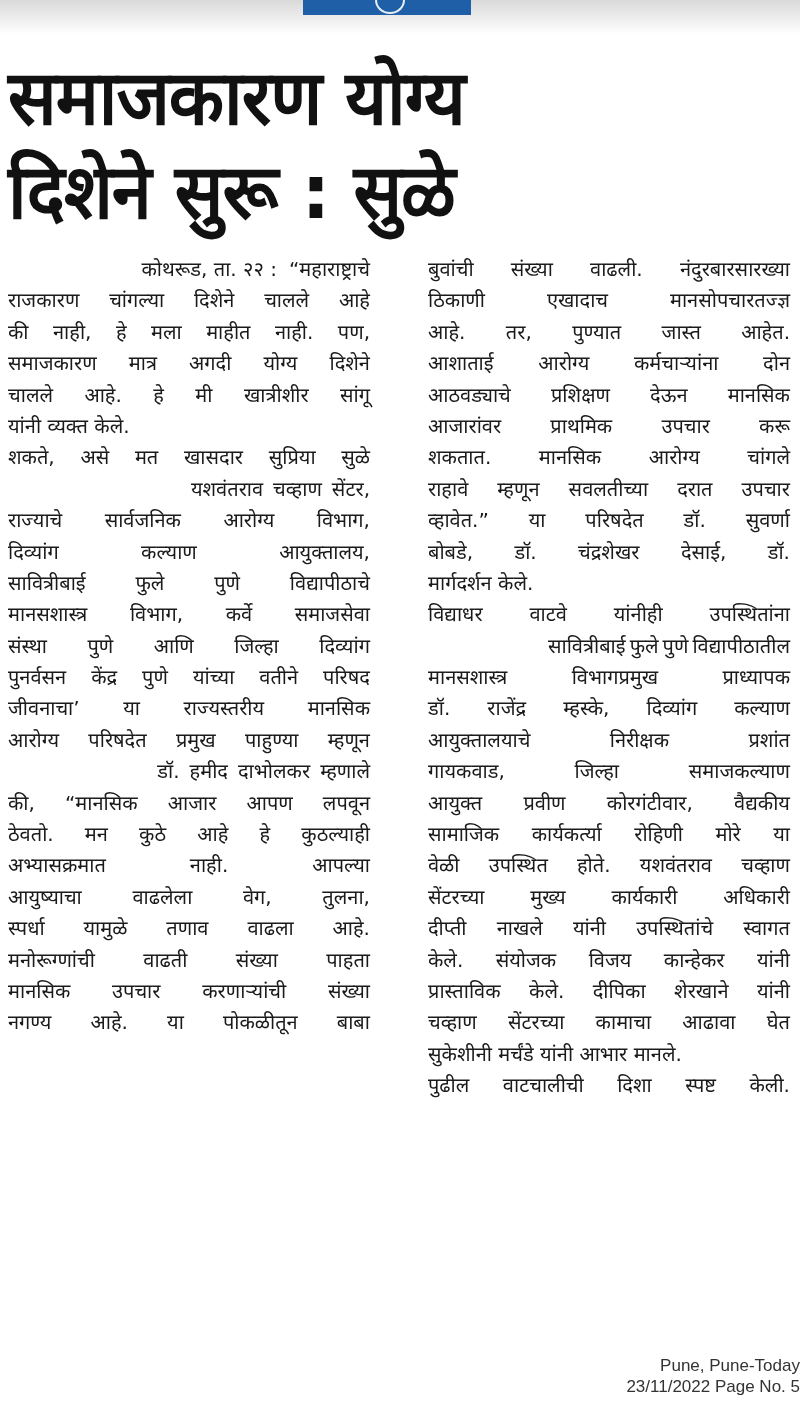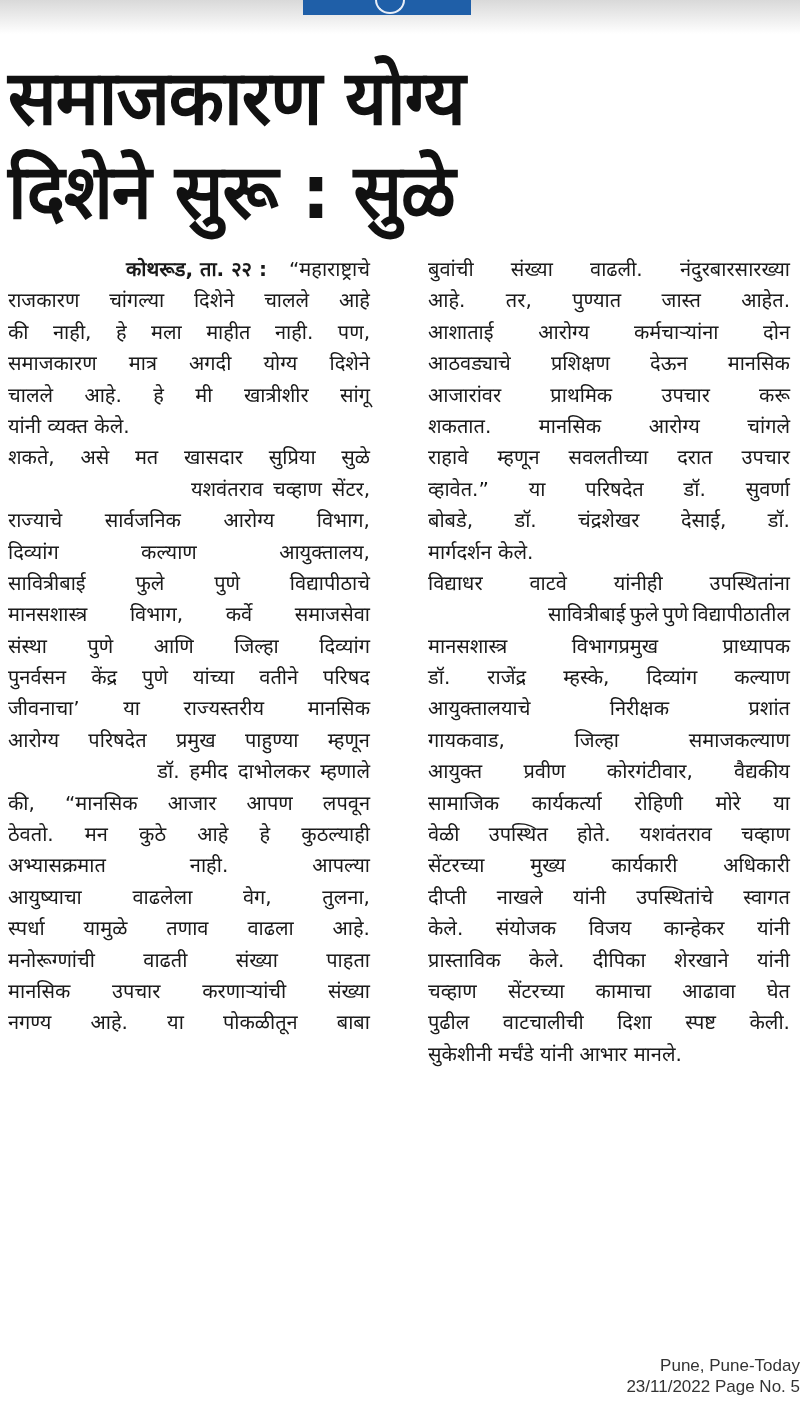--- a/index.html
+++ b/index.html
@@ -48,21 +48,21 @@
     .col.right { left: 428px; }
     .line {
       display: flex;
       justify-content: space-between;
       white-space: nowrap;
       height: 31.4px;
     }
     .line.last { justify-content: flex-start; gap: 6px; }
     .line.indent { padding-left: 120px; }
     .line.indent-sm { padding-left: 44px; }
-    .dateline { font-weight: bold; margin-right: 16px; }
+    .dateline { font-weight: normal; margin-right: 6px; }
     .footer {
       position: absolute; left: 0; top: 1355px; width: 800px;
       text-align: right;
       font-family: "Liberation Sans", sans-serif;
       font-size: 17px;
       line-height: 21px;
       color: #333;
     }
   </style>
 </head>
@@ -241,20 +241,25 @@
     </div>
   </div>
 <div class="col right" id="col-right">
     <div class="line">
       <span>बुवांची</span>
       <span>संख्या</span>
       <span>वाढली.</span>
       <span>नंदुरबारसारख्या</span>
     </div>
     <div class="line">
+      <span>ठिकाणी</span>
+      <span>एखादाच</span>
+      <span>मानसोपचारतज्ज्ञ</span>
+    </div>
+    <div class="line">
       <span>आहे.</span>
       <span>तर,</span>
       <span>पुण्यात</span>
       <span>जास्त</span>
       <span>आहेत.</span>
     </div>
     <div class="line">
       <span>आशाताई</span>
       <span>आरोग्य</span>
       <span>कर्मचाऱ्यांना</span>
@@ -383,28 +388,28 @@
       <span>शेरखाने</span>
       <span>यांनी</span>
     </div>
     <div class="line">
       <span>चव्हाण</span>
       <span>सेंटरच्या</span>
       <span>कामाचा</span>
       <span>आढावा</span>
       <span>घेत</span>
     </div>
+    <div class="line last">
+      <span>सुकेशीनी मर्चंडे यांनी आभार मानले.</span>
+    </div>
     <div class="line">
       <span>पुढील</span>
       <span>वाटचालीची</span>
       <span>दिशा</span>
       <span>स्पष्ट</span>
       <span>केली.</span>
-    </div>
-    <div class="line last">
-      <span>सुकेशीनी मर्चंडे यांनी आभार मानले.</span>
     </div>
   </div>
 
 <div class="footer">
   <div>Pune, Pune-Today</div>
   <div>23/11/2022  Page No. 5</div>
 </div>
 
 </body></html>

